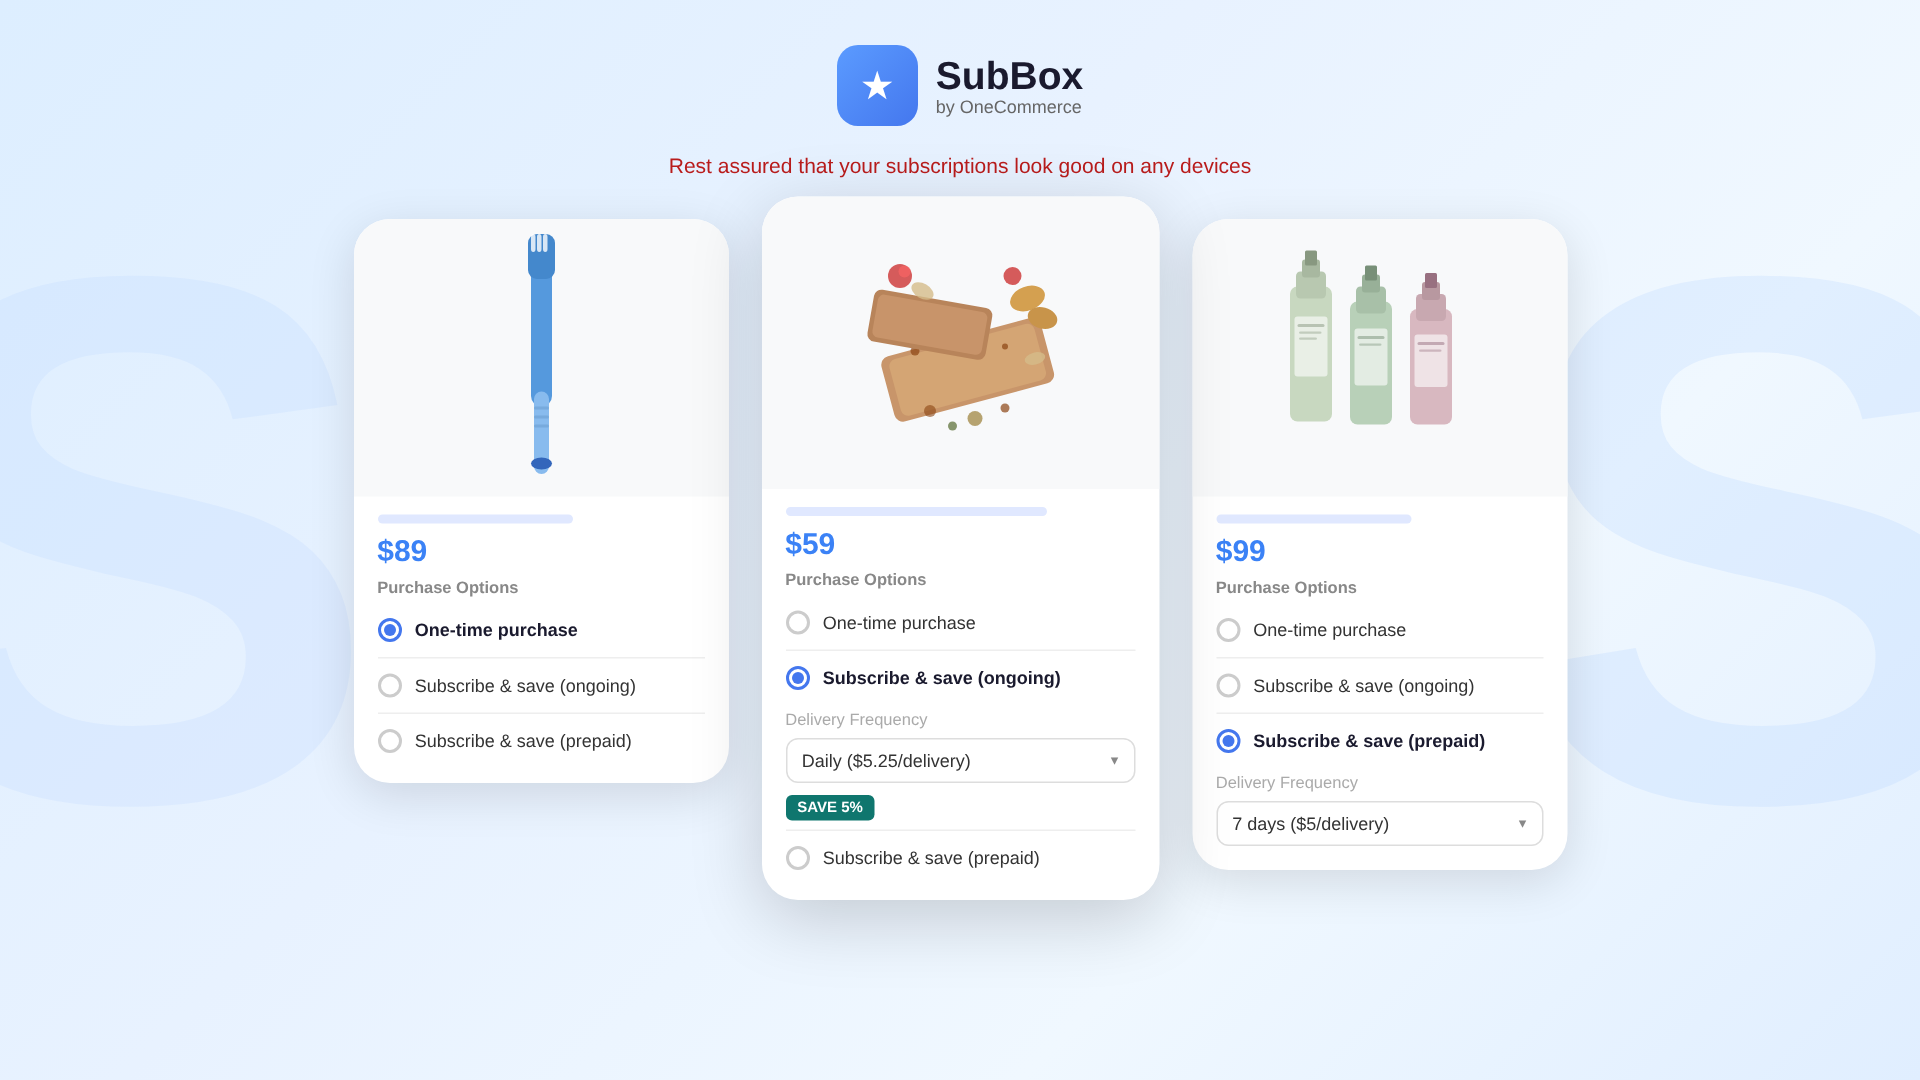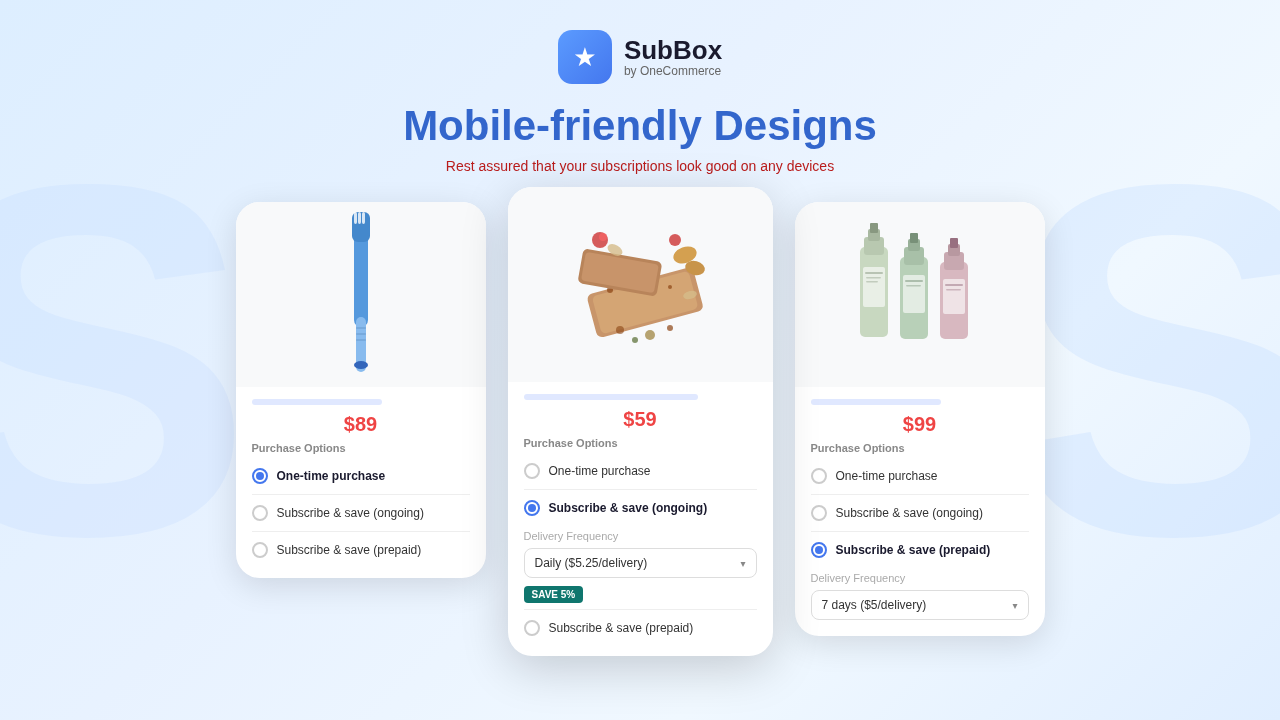--- a/index.html
+++ b/index.html
@@ -156,23 +156,22 @@
       margin-bottom: 8px;
     }
 
     .price-bar.wide {
       width: 75%;
     }
 
     .price {
       font-size: 20px;
       font-weight: 700;
-      color: #ef4444;
+      color: #3b82f6;
       margin-bottom: 6px;
-      text-align: center;
     }
 
     .purchase-options-label {
       font-size: 11px;
       color: #888;
       margin-bottom: 10px;
       font-weight: bold;
     }
 
     .option-row {
@@ -267,21 +266,20 @@
 <div class="header">
   <div class="logo-row">
     <div class="logo-icon">
       <span>★</span>
     </div>
     <div class="logo-text-block">
       <span class="logo-title">SubBox</span>
       <span class="logo-sub">by OneCommerce</span>
     </div>
   </div>
-  <h1 class="main-title">Mobile-friendly Designs</h1>
   <p class="main-subtitle">Rest assured that your subscriptions look good on any devices</p>
 </div>
 
 <div class="cards-container">
 
   <div class="phone-card">
     <div class="product-image-area">
       <svg width="80" height="175" viewBox="0 0 80 175">
 
         <rect x="33" y="10" width="14" height="110" rx="7" fill="#5599dd"></rect>

